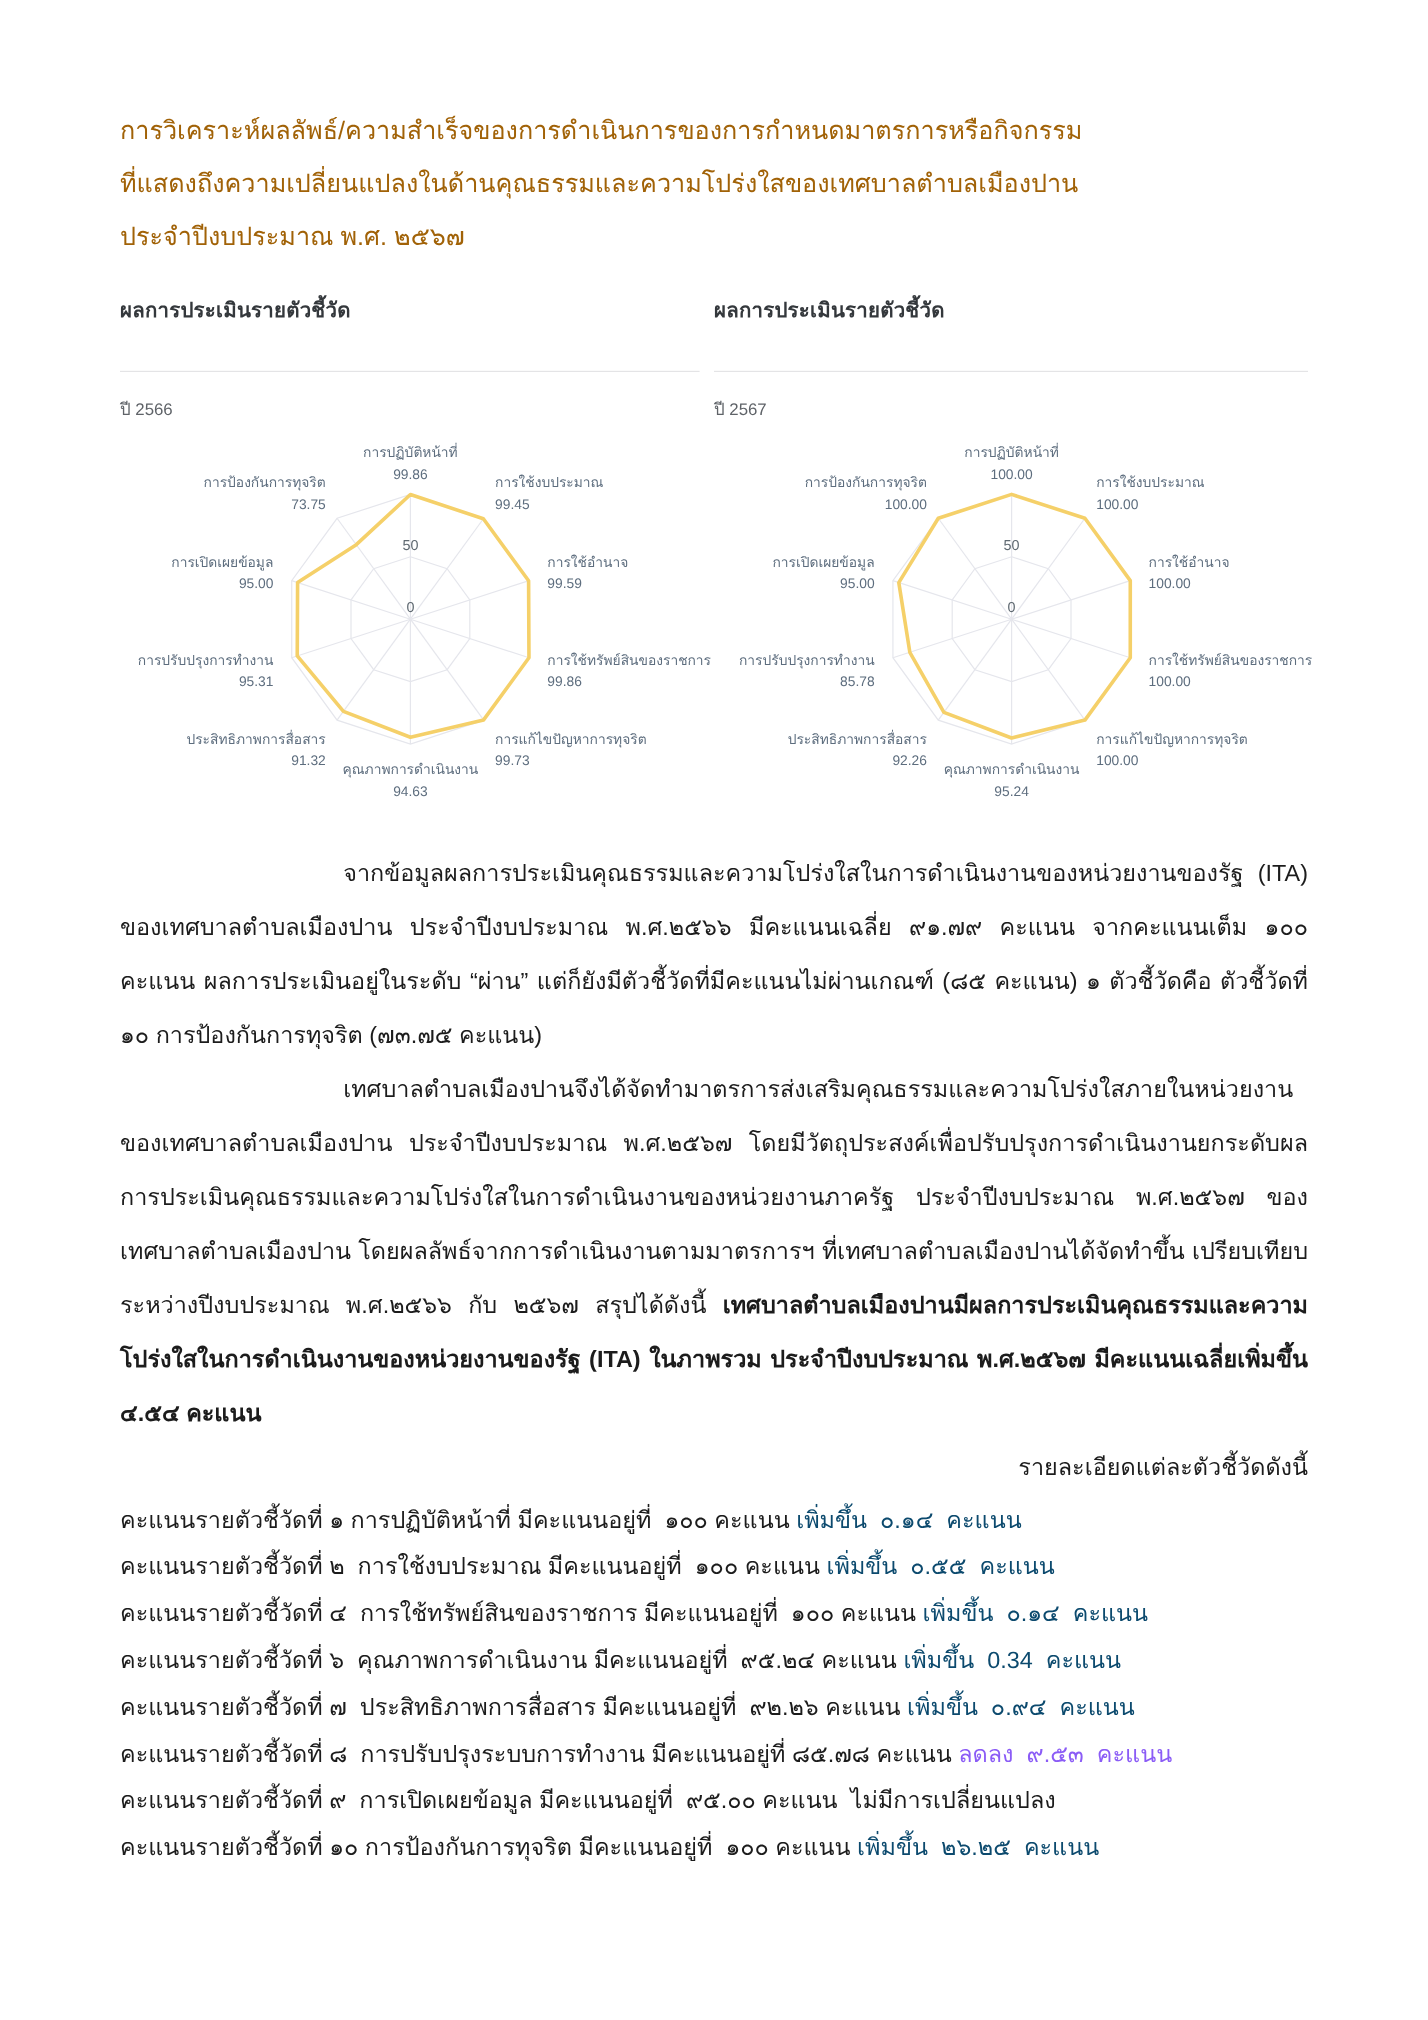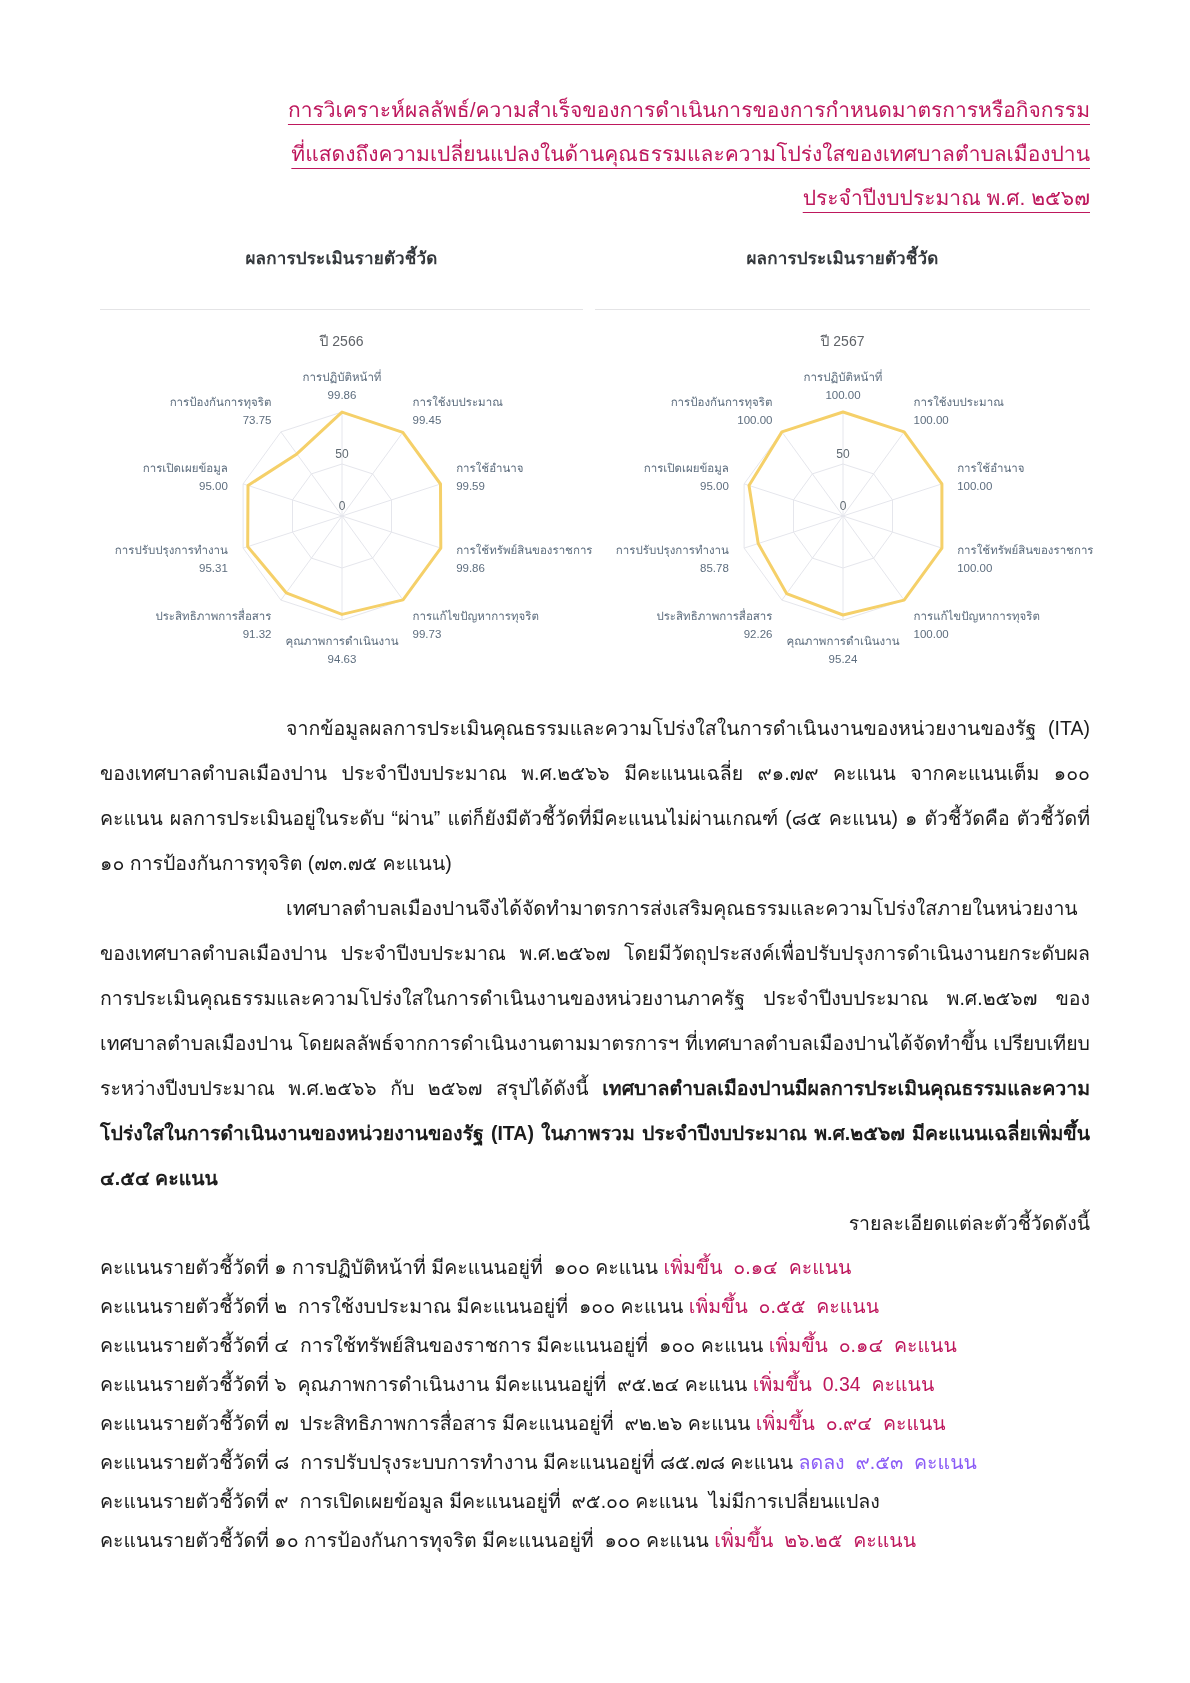--- a/index.html
+++ b/index.html
@@ -5,39 +5,39 @@
   html,body { margin:0; padding:0; background:#ffffff; }
   .page {
     width:1190px; height:1683px; margin:0 auto; background:#ffffff;
     font-family:"Liberation Sans","DejaVu Sans",sans-serif;
     color:#1b1b1b; position:relative; overflow:hidden; box-sizing:border-box;
     padding:88px 100px 0 100px;
   }
   
   .title-block { }
   .title-line {
-    text-align:right; font-size:21px; line-height:44px; color:#be185d;
-    text-decoration:underline; text-underline-offset:7px; text-decoration-thickness:1px;
+    text-align:left; font-size:21px; line-height:44px; color:#a16207;
+    text-underline-offset:7px; text-decoration-thickness:1px;
   }
   
   .charts-row { display:flex; margin-top:24px; }
-  .chart-panel { flex:1 1 50%; box-sizing:border-box;text-align:center; }
+  .chart-panel { flex:1 1 50%; box-sizing:border-box; }
   .chart-panel.left { padding-right:12px; }
   .chart-header { font-size:17px; font-weight:700; color:#34383c; letter-spacing:0.2px; }
   .panel-divider { border:none; border-top:1px solid #e4e4e6; margin:38px 0 0 0; }
   .year-label { font-size:14px; color:#5f6368; margin-top:20px; }
   svg.radar { overflow:visible; display:block; margin:8px auto 0 auto; }
   
   .body-text { margin-top:28px; font-size:19.5px; line-height:45px; color:#1c1c1c; }
   .para { margin:0; text-align:justify; text-indent:186px; }
   .list-intro { margin:0; text-indent:0; text-align:right; }
   .seg-bold { font-weight:700; }
   .indicator-list { margin-top:2px; }
   .indicator-line { white-space:pre-wrap; font-size:19.5px; line-height:39px; }
-  .chg-up { color:#be185d; }
+  .chg-up { color:#0c4a6e; }
   .chg-down { color:#8b5cf6; }
 </style>
 </head>
 <body>
 
 <div class="page">
 
   <div class="title-block">
     <div class="title-line">การวิเคราะห์ผลลัพธ์/ความสำเร็จของการดำเนินการของการกำหนดมาตรการหรือกิจกรรม</div>
     <div class="title-line">ที่แสดงถึงความเปลี่ยนแปลงในด้านคุณธรรมและความโปร่งใสของเทศบาลตำบลเมืองปาน</div>

